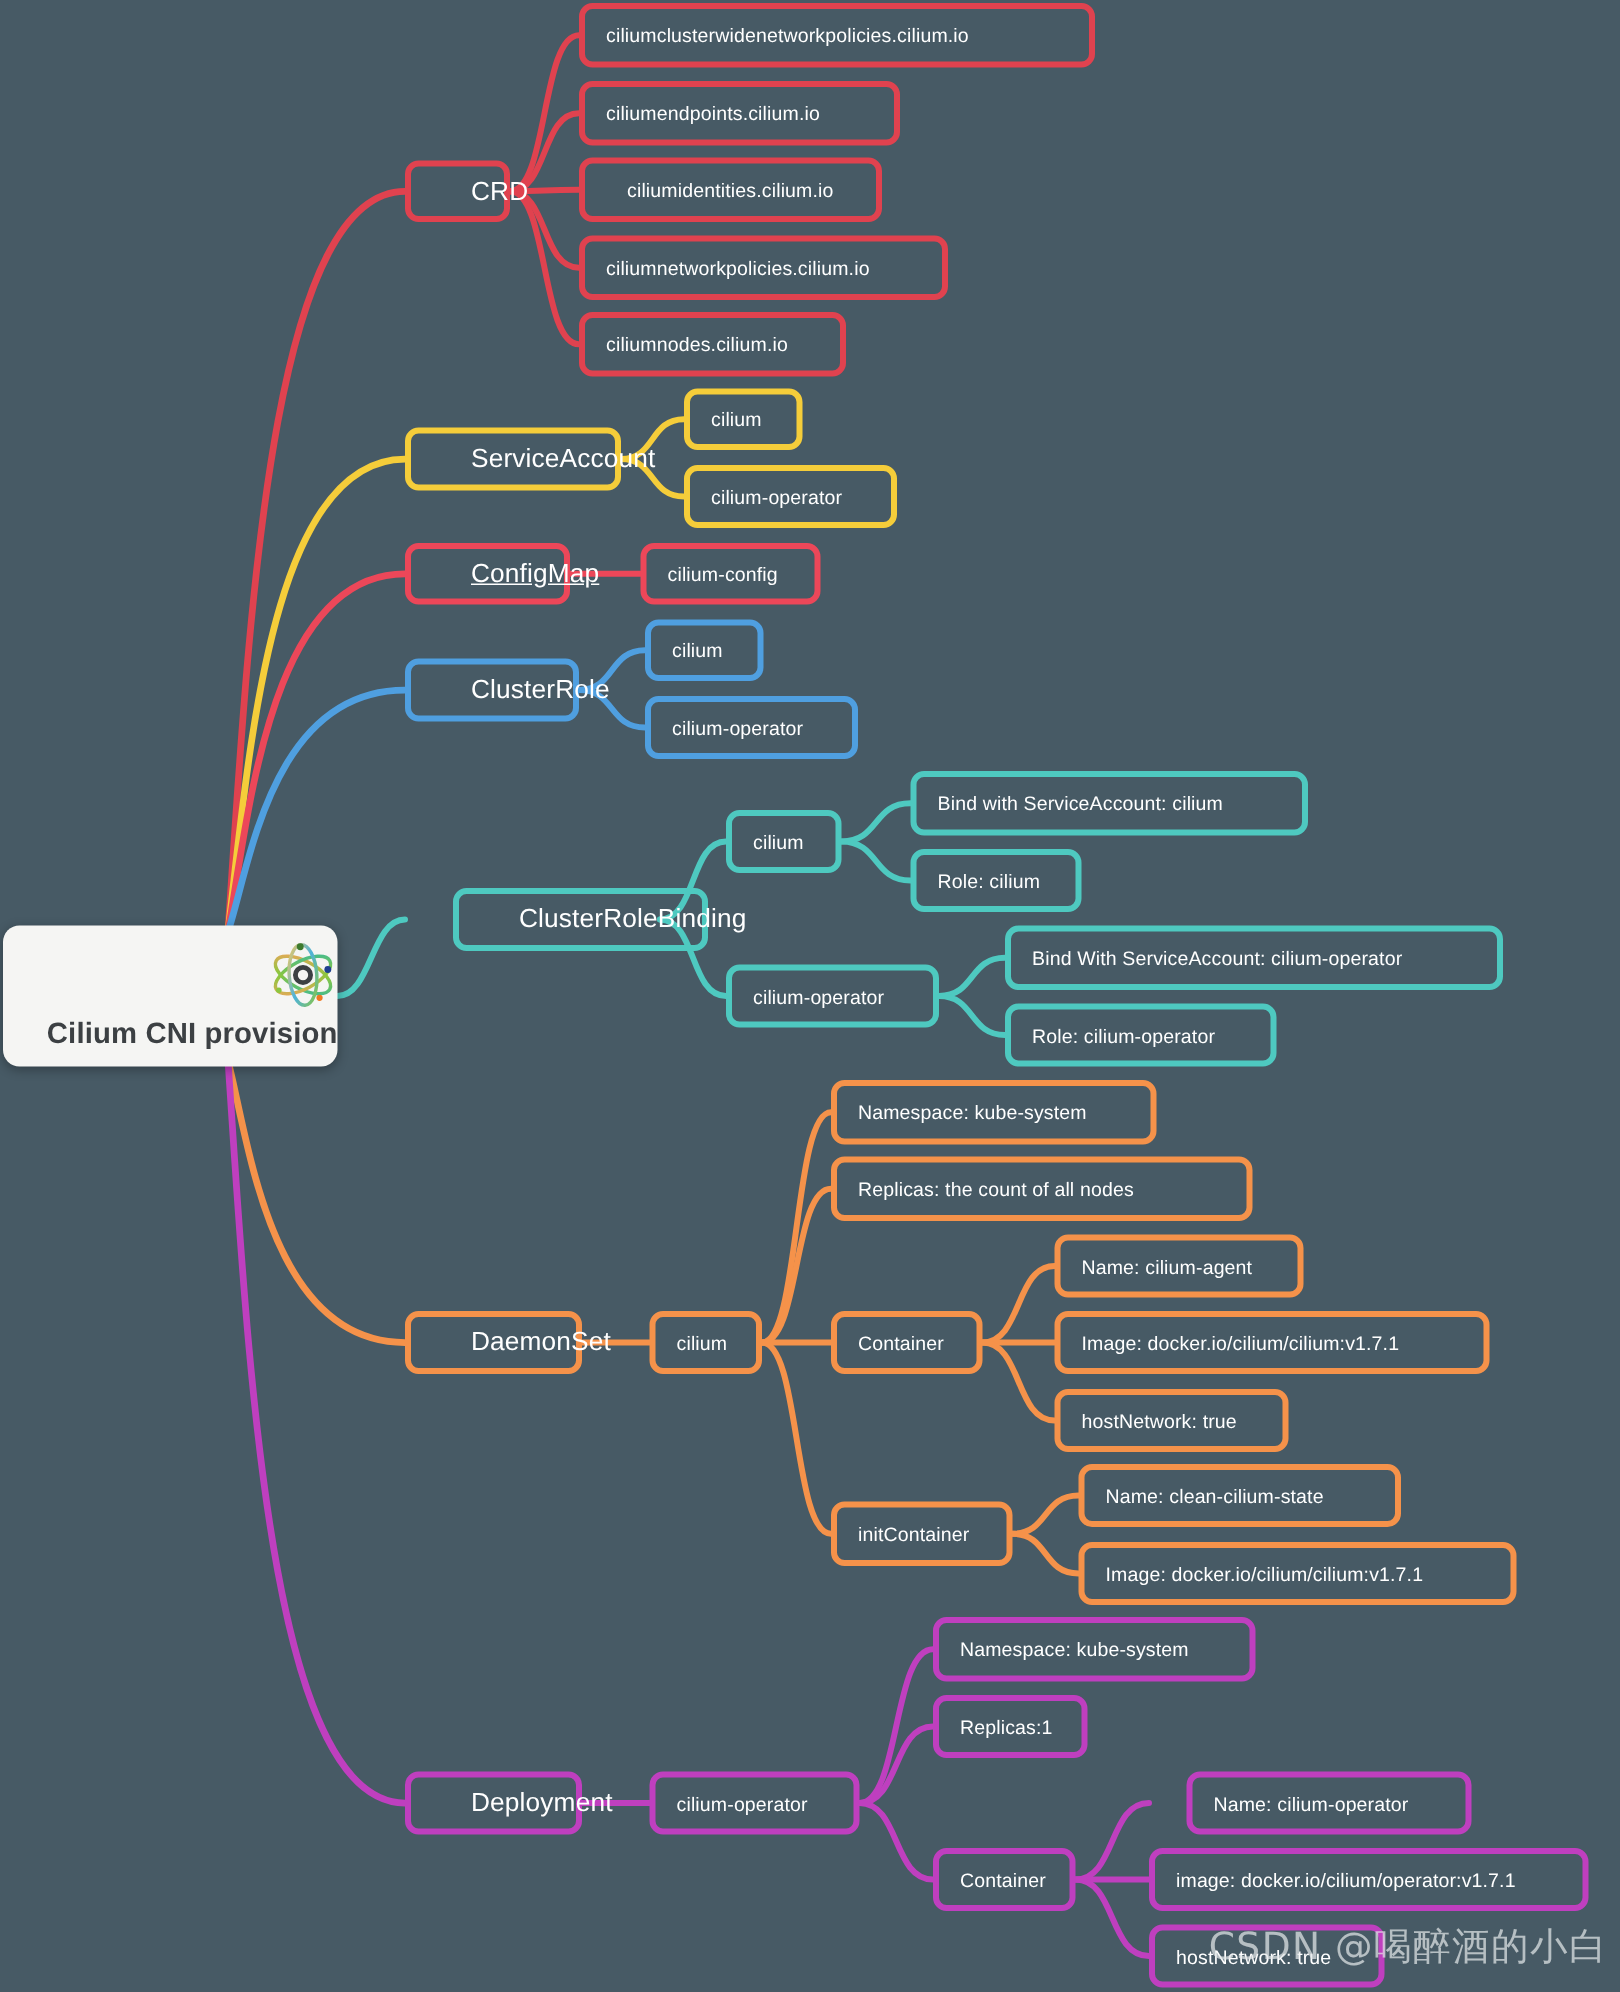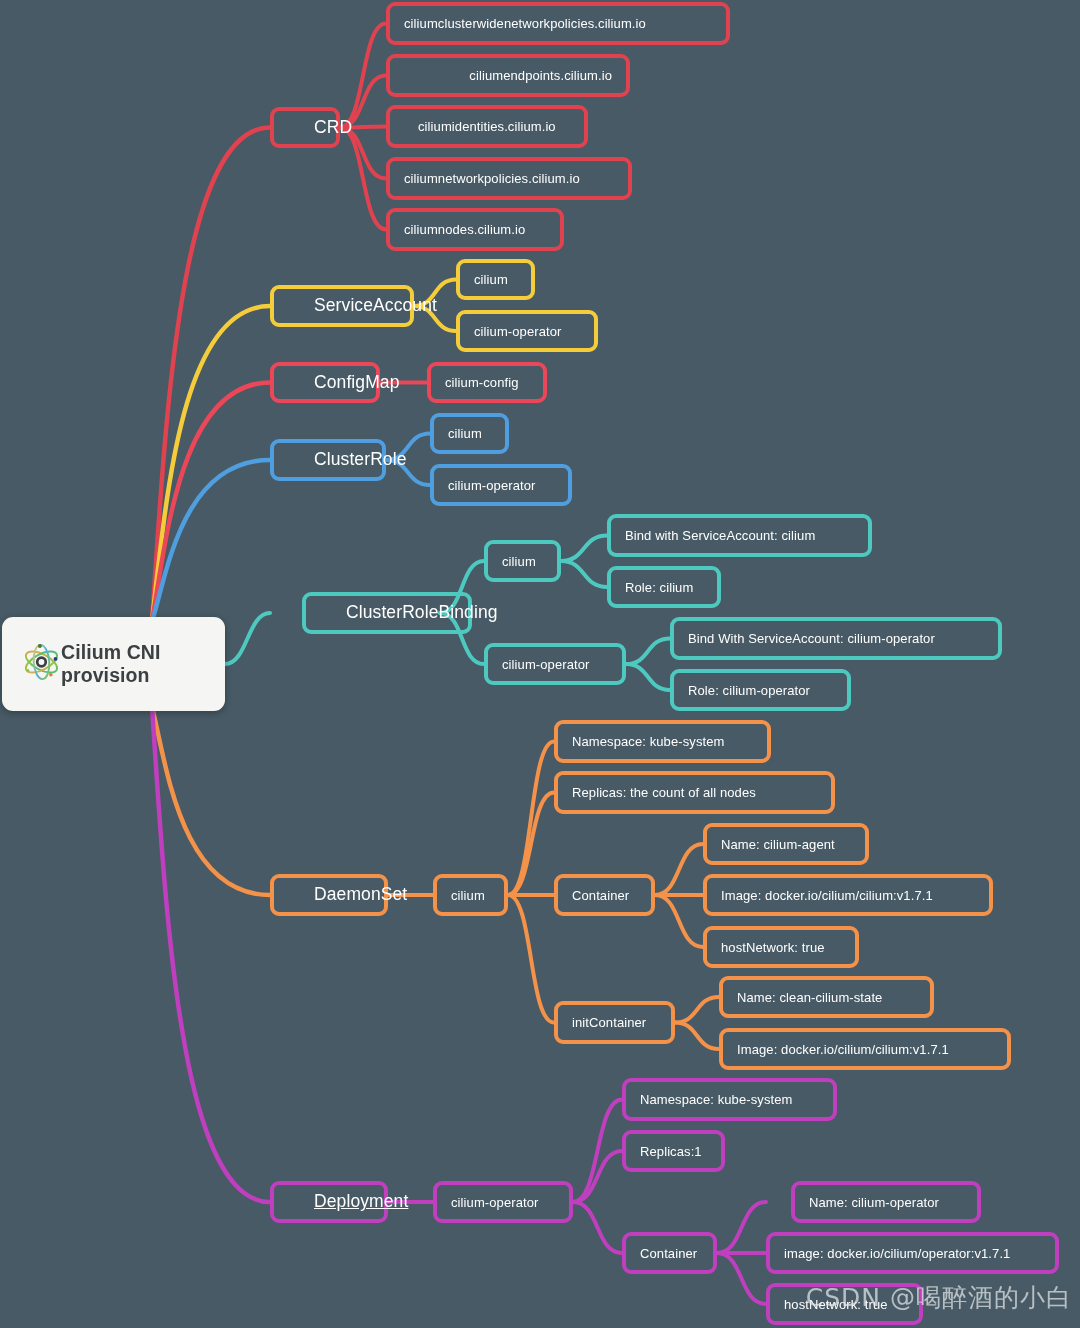--- a/index.html
+++ b/index.html
@@ -39,22 +39,22 @@
     white-space: nowrap;
     padding: 0 14px;
   }
   .node.lvl1 { font-size: 17.5px; padding-left: 40px; }
   #root-node {
     position: absolute;
     box-sizing: border-box;
     background: #f5f5f3;
     border-radius: 11px;
     display: flex;
-    flex-direction: row;
-    align-items: center;
+    flex-direction: column;
+    align-items: flex-end;
     justify-content: center;
     box-shadow: 0 2px 7px rgba(0,0,0,0.3);
     padding-left: 20px;
   }
   #root-label {
     color: #3c4043;
     font-size: 19.5px;
     font-weight: bold;
     letter-spacing: 0.1px;
   }
@@ -121,42 +121,42 @@
       <path d="M 717 1253 C 743.95 1253, 739.05 1253, 766 1253" fill="none" stroke="#bf3fbf" stroke-width="4" stroke-linecap="round"></path>
       <path d="M 717 1253 C 743.95 1253, 739.05 1304, 766 1304" fill="none" stroke="#bf3fbf" stroke-width="4" stroke-linecap="round"></path>
     </svg>
   <div id="nodes-layer">
       <div class="node lvl1" style="left: 270px; top: 107px; width: 70px; height: 41px; border-color: rgb(224, 66, 79);">
         <span>CRD</span>
       </div>
       <div class="node" style="left: 386px; top: 2px; width: 344px; height: 43px; border-color: rgb(224, 66, 79);">
         <span>ciliumclusterwidenetworkpolicies.cilium.io</span>
       </div>
-      <div class="node" style="left: 386px; top: 54px; width: 244px; height: 43px; border-color: rgb(224, 66, 79); justify-content: flex-end;">
+      <div class="node" style="left: 386px; top: 54px; width: 214px; height: 43px; border-color: rgb(224, 66, 79);">
         <span>ciliumendpoints.cilium.io</span>
       </div>
       <div class="node" style="left: 386px; top: 105px; width: 202px; height: 43px; border-color: rgb(224, 66, 79); padding-left: 28px;">
         <span>ciliumidentities.cilium.io</span>
       </div>
       <div class="node" style="left: 386px; top: 157px; width: 246px; height: 43px; border-color: rgb(224, 66, 79);">
         <span>ciliumnetworkpolicies.cilium.io</span>
       </div>
       <div class="node" style="left: 386px; top: 208px; width: 178px; height: 43px; border-color: rgb(224, 66, 79);">
         <span>ciliumnodes.cilium.io</span>
       </div>
       <div class="node lvl1" style="left: 270px; top: 285px; width: 144px; height: 42px; border-color: rgb(245, 205, 58);">
         <span>ServiceAccount</span>
       </div>
       <div class="node" style="left: 456px; top: 259px; width: 79px; height: 41px; border-color: rgb(245, 205, 58);">
         <span>cilium</span>
       </div>
       <div class="node" style="left: 456px; top: 310px; width: 142px; height: 42px; border-color: rgb(245, 205, 58);">
         <span>cilium-operator</span>
       </div>
-      <div class="node lvl1" style="left: 270px; top: 362px; width: 110px; height: 41px; border-color: rgb(236, 71, 89);">
+      <div class="node lvl1" style="left: 270px; top: 362px; width: 110px; height: 41px; border-color: rgb(236, 71, 89); text-decoration: underline;">
         <span>ConfigMap</span>
       </div>
       <div class="node" style="left: 427px; top: 362px; width: 120px; height: 41px; border-color: rgb(236, 71, 89);">
         <span>cilium-config</span>
       </div>
       <div class="node lvl1" style="left: 270px; top: 439px; width: 116px; height: 42px; border-color: rgb(79, 159, 224);">
         <span>ClusterRole</span>
       </div>
       <div class="node" style="left: 430px; top: 413px; width: 79px; height: 41px; border-color: rgb(79, 159, 224);">
         <span>cilium</span>
@@ -211,21 +211,21 @@
       </div>
       <div class="node" style="left: 554px; top: 1001px; width: 121px; height: 43px; border-color: rgb(245, 146, 74);">
         <span>initContainer</span>
       </div>
       <div class="node" style="left: 719px; top: 976px; width: 215px; height: 42px; border-color: rgb(245, 146, 74);">
         <span>Name: clean-cilium-state</span>
       </div>
       <div class="node" style="left: 719px; top: 1028px; width: 292px; height: 42px; border-color: rgb(245, 146, 74);">
         <span>Image: docker.io/cilium/cilium:v1.7.1</span>
       </div>
-      <div class="node lvl1" style="left: 270px; top: 1181px; width: 118px; height: 42px; border-color: rgb(191, 63, 191); text-decoration: underline;">
+      <div class="node lvl1" style="left: 270px; top: 1181px; width: 118px; height: 42px; border-color: rgb(191, 63, 191);">
         <span>Deployment</span>
       </div>
       <div class="node" style="left: 433px; top: 1181px; width: 140px; height: 42px; border-color: rgb(191, 63, 191);">
         <span>cilium-operator</span>
       </div>
       <div class="node" style="left: 622px; top: 1078px; width: 215px; height: 43px; border-color: rgb(191, 63, 191);">
         <span>Namespace: kube-system</span>
       </div>
       <div class="node" style="left: 622px; top: 1130px; width: 103px; height: 42px; border-color: rgb(191, 63, 191);">
         <span>Replicas:1</span>

